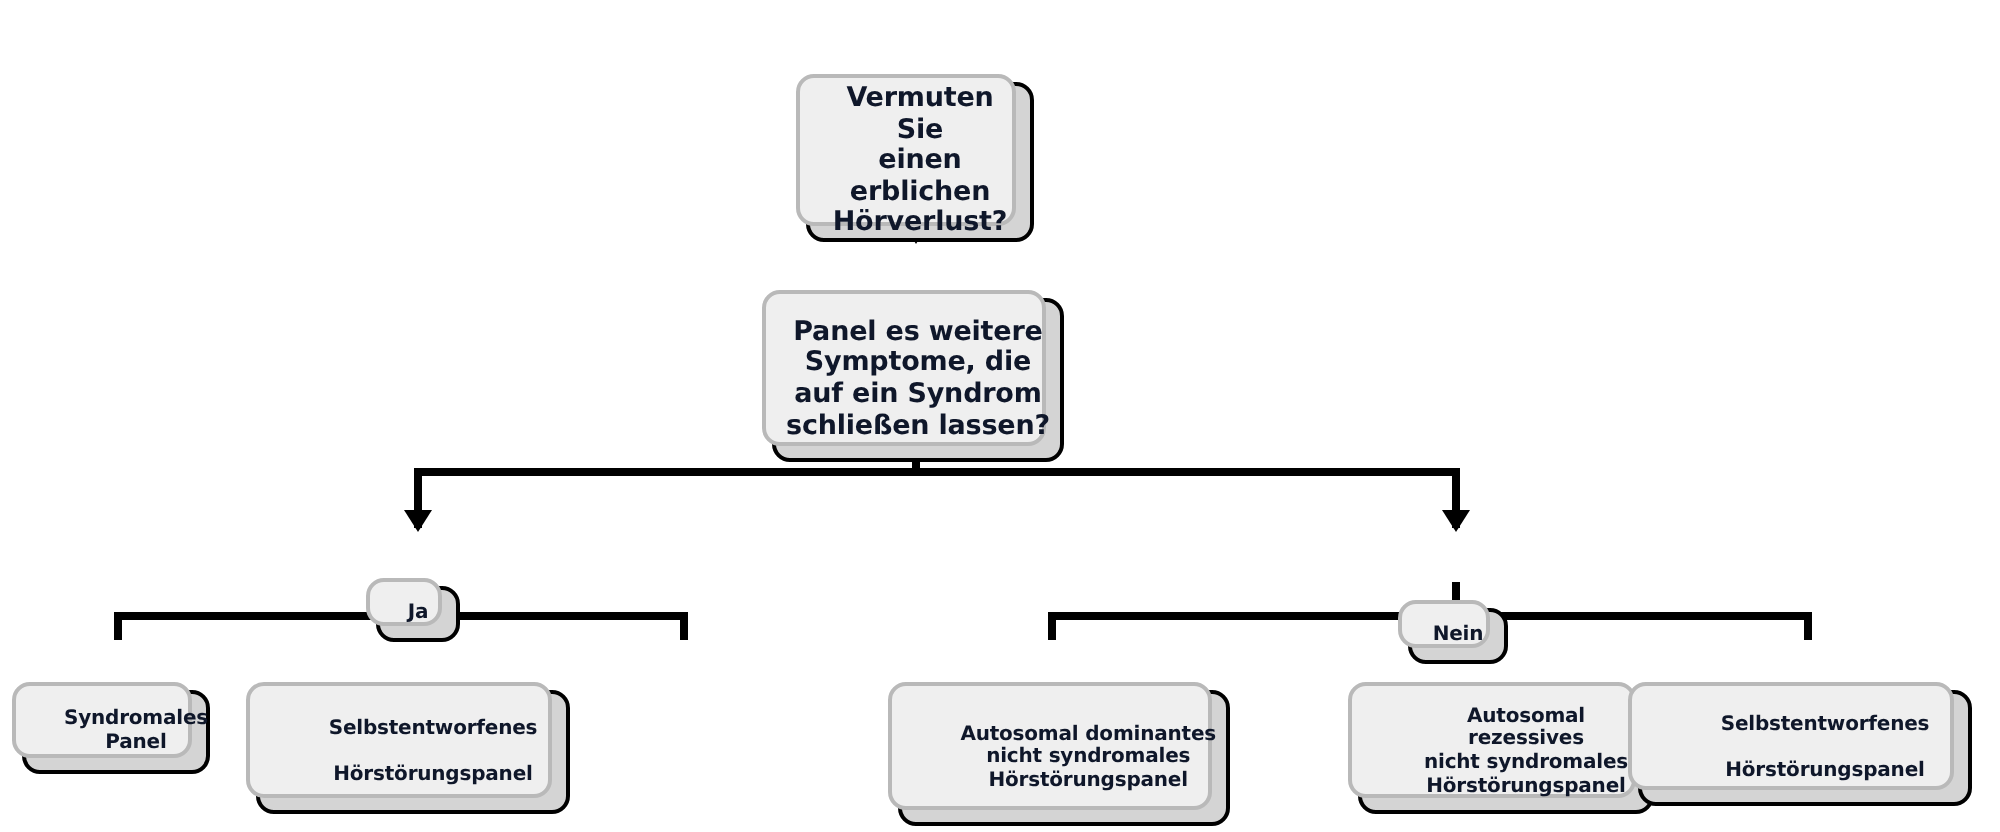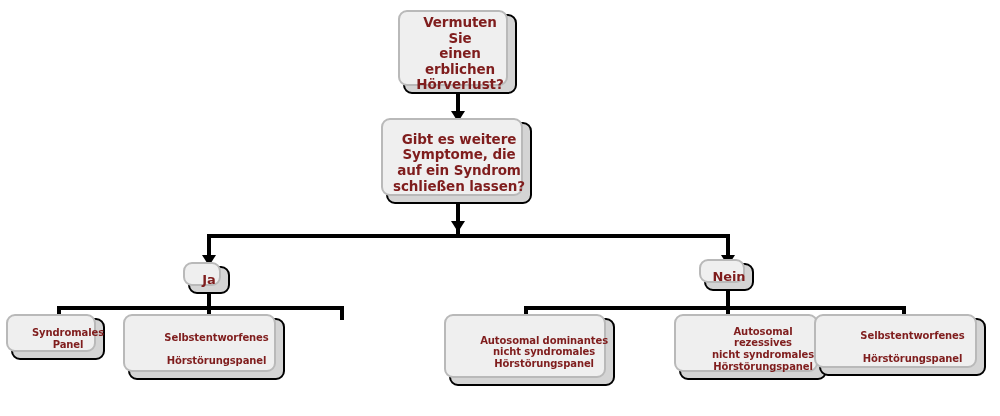--- a/index.html
+++ b/index.html
@@ -20,25 +20,26 @@
   .node {
     position: absolute;
     box-sizing: border-box;
     background: #d4d4d4;
     border: 2px solid #000000;
     border-radius: 9px;
     display: flex;
     align-items: center;
     justify-content: center;
     text-align: center;
-    color: #7f1d1d;
+    color: #0f172a;
     font-weight: bold;
     line-height: 1.16;
     letter-spacing: -0.1px;
     z-index: 5;
+    margin-top: 27px;
   }
   
   .node::before {
     content: "";
     position: absolute;
     left: -7px;
     top: -6px;
     right: 7px;
     bottom: 6px;
     border: 2px solid #b9b9b9;
@@ -47,21 +48,21 @@
     z-index: -1;
   }
   .node .txt {
     position: relative;
     z-index: 2;
     padding: 0 5px;
     white-space: pre-line;
   }
 
   .node.decision .txt { font-size: 13.5px; }
-  .node.small    .txt { font-size: 13px; }
+  .node.small    .txt { font-size: 10px; }
   .node.leaf     .txt { font-size: 10px; padding-left: 25px; }
 
   
   .conn {
     position: absolute;
     background: #000000;
     z-index: 2;
   }
   .vline { width: 4px; }
   .hline { height: 4px; }
@@ -85,40 +86,40 @@
     <span class="txt">Vermuten Sie
 einen
 erblichen
 Hörverlust?</span>
   </div>
 
   <div class="conn vline" style="left:456px; top:94px; width:4px; height:21px;"></div>
   <div class="arrow" style="left:451px; top:111px;"></div>
 
   <div class="node decision" style="left:386px; top:122px; width:146px; height:82px;">
-    <span class="txt">Gibt es weitere
+    <span class="txt">Panel es weitere
 Symptome, die
 auf ein Syndrom
 schließen lassen?</span>
   </div>
 
   <div class="conn vline" style="left:456px; top:204px; width:4px; height:30px;"></div>
   <div class="arrow" style="left:451px; top:221px;"></div>
 
   <div class="conn hline" style="left:207px; top:234px; width:523px; height:4px;"></div>
   <div class="conn vline" style="left:207px; top:234px; width:4px; height:30px;"></div>
   <div class="arrow" style="left:202px; top:255px;"></div>
   <div class="conn vline" style="left:726px; top:234px; width:4px; height:30px;"></div>
   <div class="arrow" style="left:721px; top:255px;"></div>
 
   <div class="node small" style="left:188px; top:266px; width:42px; height:28px;">
     <span class="txt">Ja</span>
   </div>
 
-  <div class="node small" style="left:704px; top:263px; width:50px; height:28px;">
+  <div class="node small" style="left:704px; top:277px; width:50px; height:28px;">
     <span class="txt">Nein</span>
   </div>
 
   <div class="conn vline" style="left:207px; top:294px; width:4px; height:16px;"></div>
   <div class="conn hline" style="left:57px; top:306px; width:287px; height:4px;"></div>
   <div class="conn vline" style="left:57px; top:306px; width:4px; height:14px;"></div>
   <div class="conn vline" style="left:207px; top:306px; width:4px; height:14px;"></div>
   <div class="conn vline" style="left:340px; top:306px; width:4px; height:14px;"></div>
 
   <div class="node leaf" style="left:11px; top:318px; width:94px; height:42px;">

